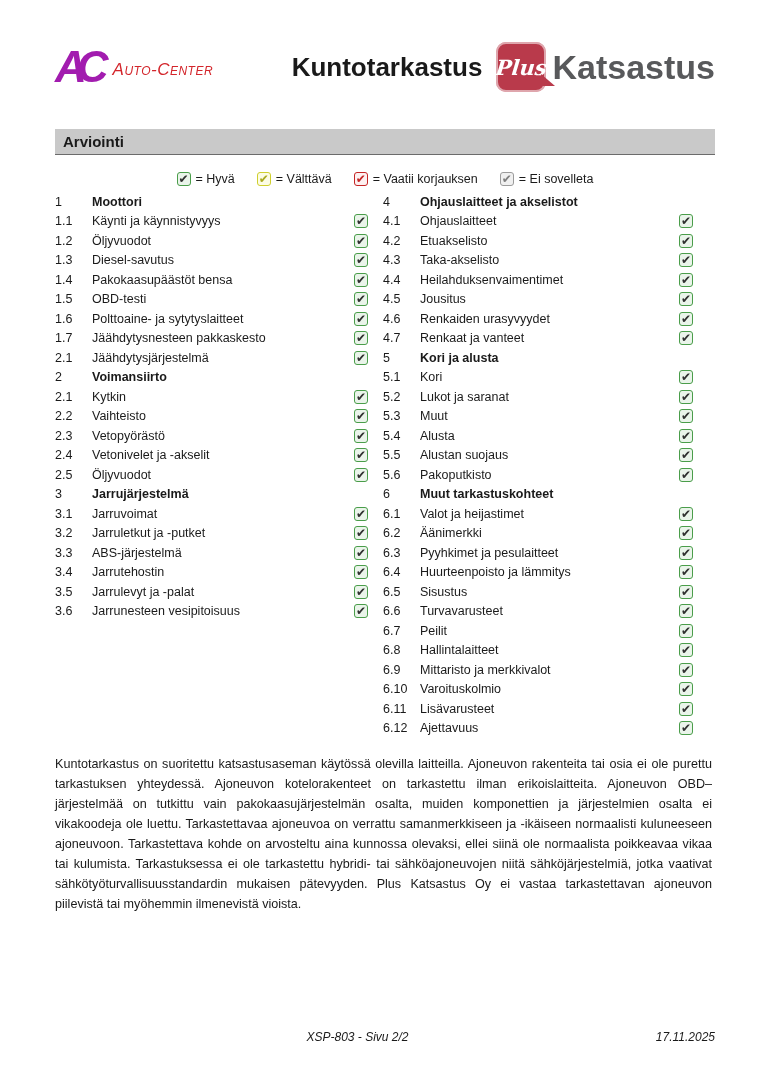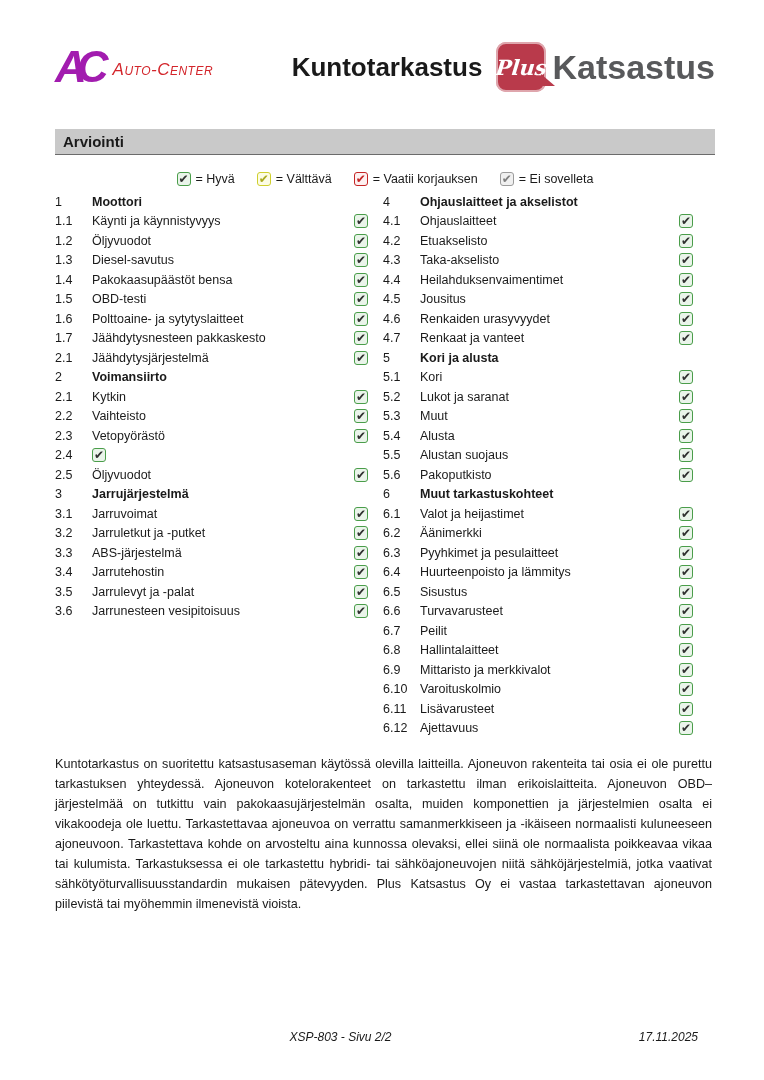--- a/index.html
+++ b/index.html
@@ -103,21 +103,21 @@
   .disclaimer {
     margin-top: 16px;
     width: 657px;
     font-size: 12.6px;
     line-height: 20px;
     text-align: justify;
   }
 
   
   .footer {
-    position: absolute; left: 38px; top: 1030px;
+    position: absolute; left: 55px; top: 1030px;
     width: 660px;
     font-size: 12px; font-style: italic;
     display: flex; align-items: center;
   }
   .footer .footer-center { flex: 1; text-align: center; padding-left: 55px; }
   .footer .footer-right { width: 110px; text-align: right; }
 </style>
 </head>
 <body>
 
@@ -239,20 +239,21 @@
   </div>
 
   <div class="row">
     <span class="num">2.3</span>
     <span class="label">Vetopyörästö</span>
     <span class="checkbox good">✔</span>
   </div>
 
   <div class="row">
     <span class="num">2.4</span>
+    <span class="label">Vetonivelet ja -akselit</span>
     <span class="checkbox good">✔</span>
   </div>
 
   <div class="row">
     <span class="num">2.5</span>
     <span class="label">Öljyvuodot</span>
     <span class="checkbox good">✔</span>
   </div>
 
   <div class="row section-header">

